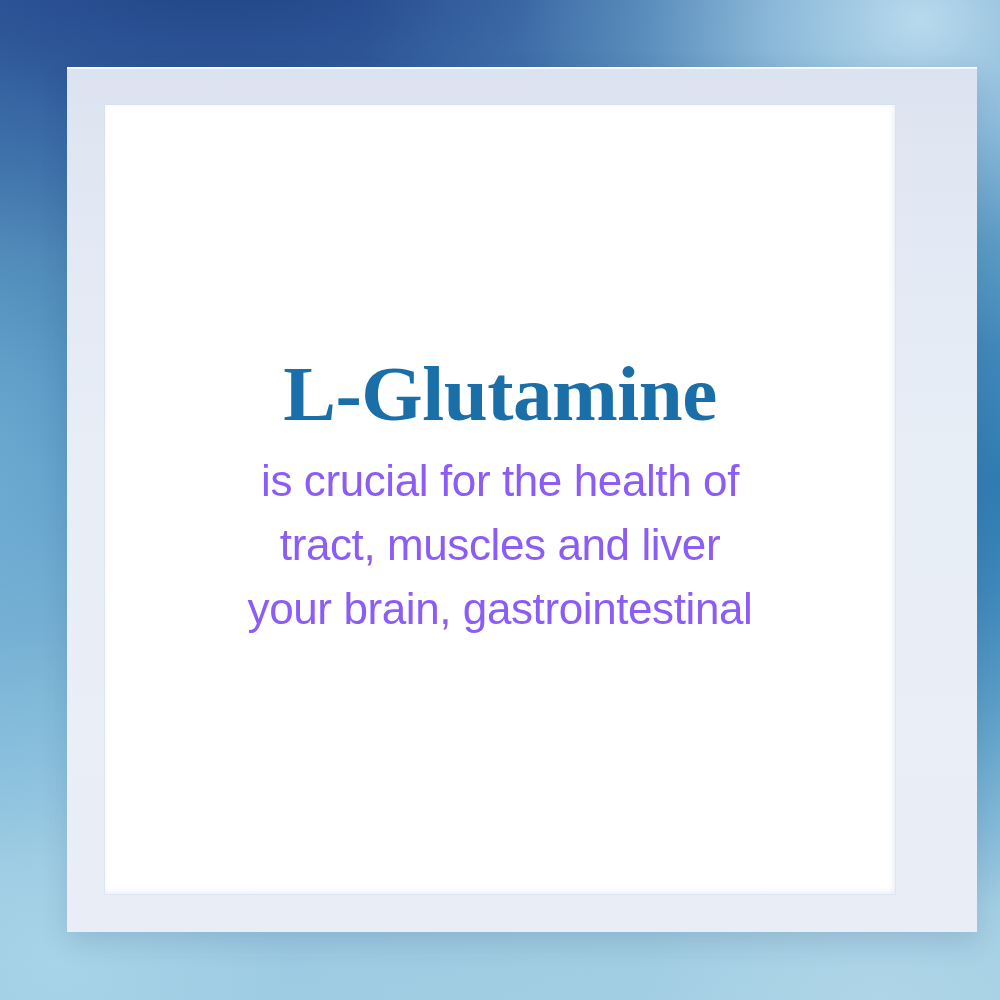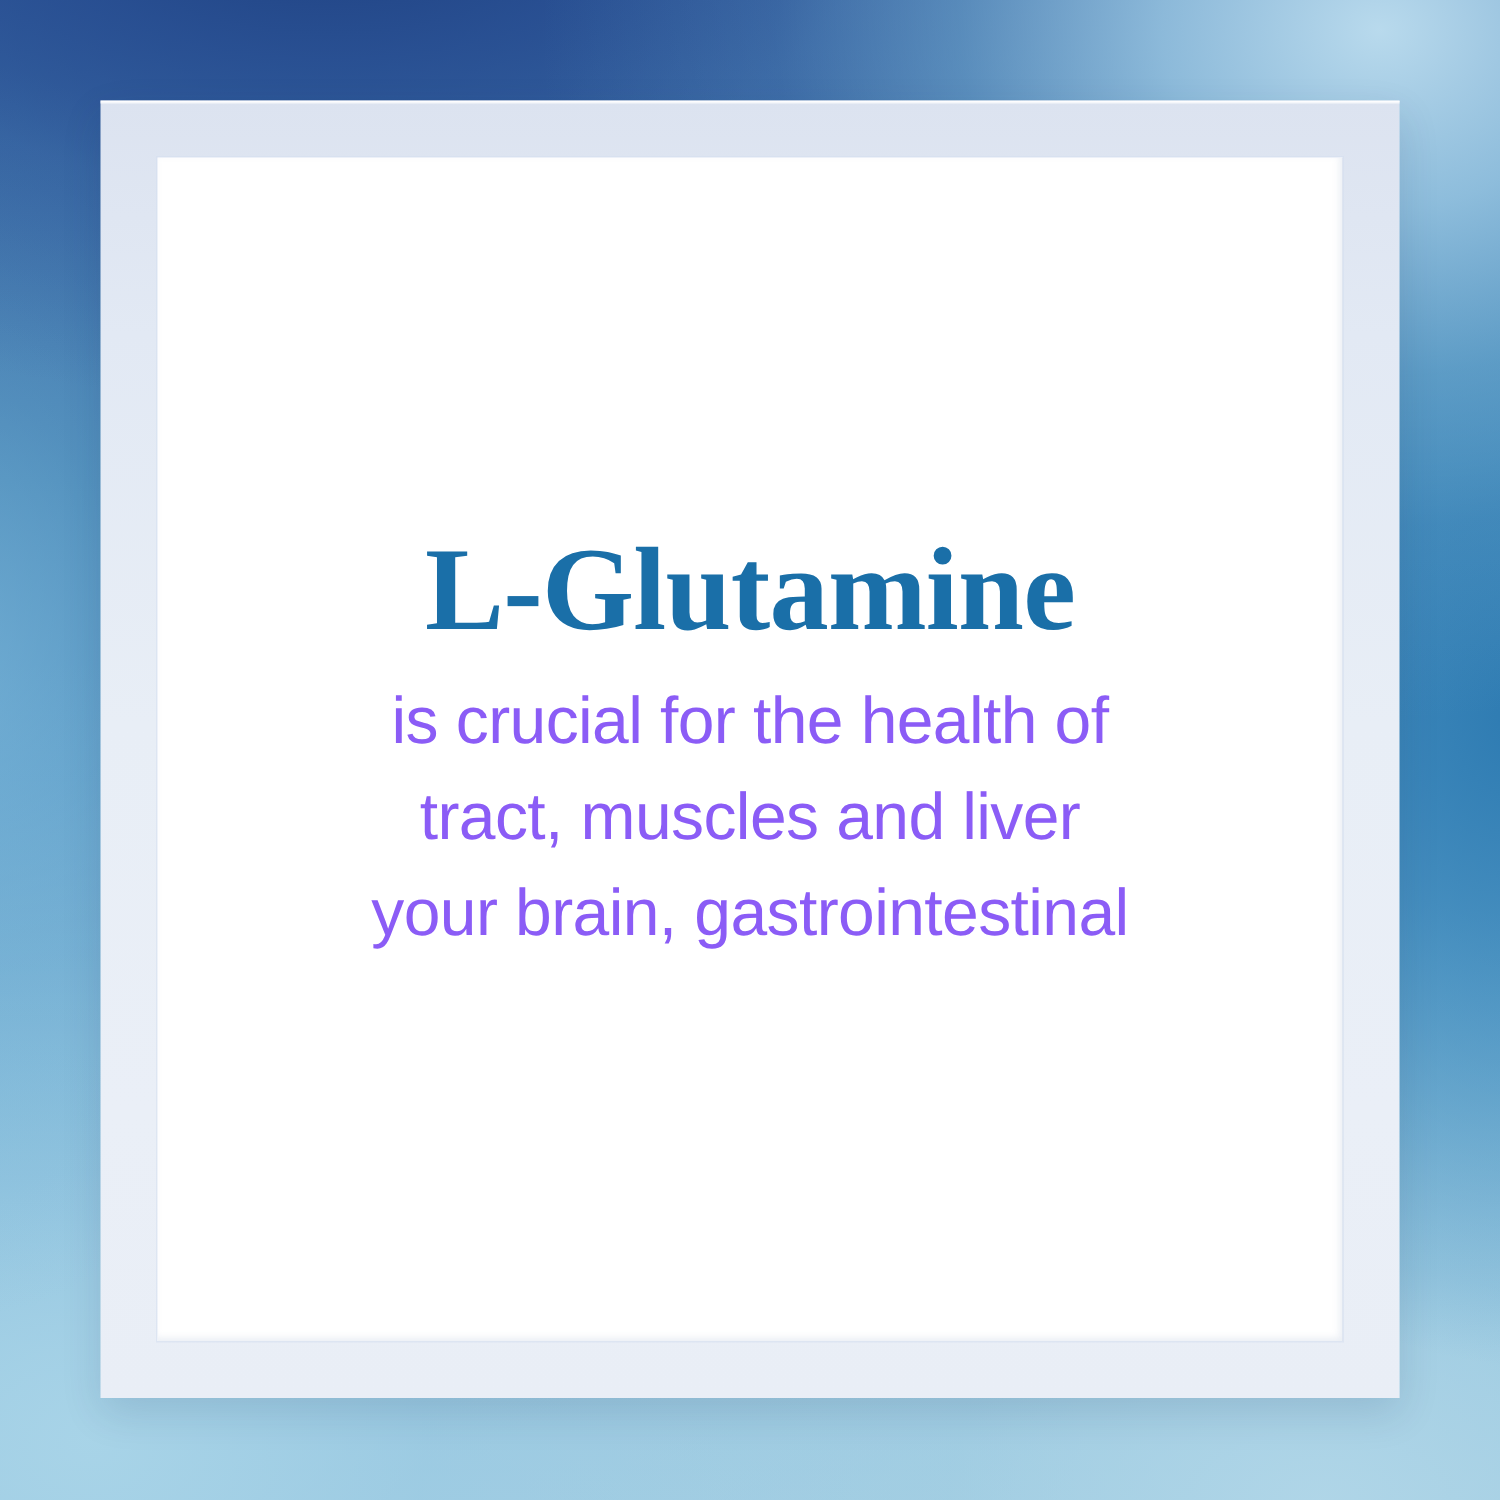--- a/index.html
+++ b/index.html
@@ -103,20 +103,21 @@
     height: 865px;
     background: linear-gradient(to bottom,
       #dce3f0 0%,
       #e2e9f4 18%,
       #e8eef6 48%,
       #eaeff7 78%,
       #e9eef6 100%);
     box-shadow:
       0 1px 0 rgba(255, 255, 255, 0.75) inset,
       0 10px 26px rgba(24, 52, 92, 0.14);
+    padding-left: 44px;
   }
 
   
   .frame::before {
     content: "";
     position: absolute;
     left: 0;
     top: 0;
     right: 0;
     height: 2px;

